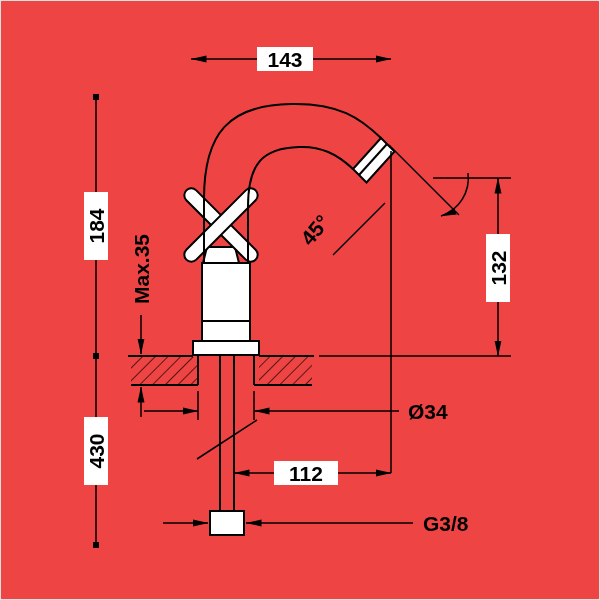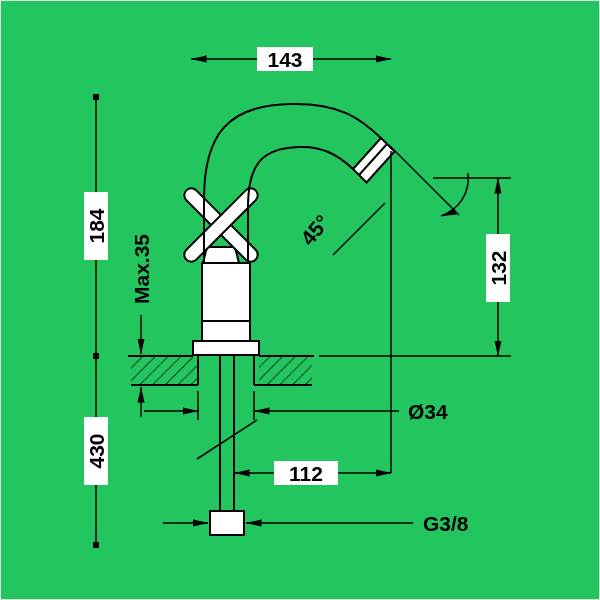--- a/index.html
+++ b/index.html
@@ -1,19 +1,19 @@
 <!DOCTYPE html>
 <html><head>
 <meta charset="utf-8">
 <style>
   html,body{margin:0;padding:0;background:#fff;}
   .frame{
     width:598px;height:598px;
     border:1px solid #e0e0e0;
-    background:#22c55e;
+    background:#ef4444;
     position:relative;
     font-family:"Liberation Sans",sans-serif;
   }
   svg{display:block;}
   .outline{fill:#ffffff;stroke:#000000;stroke-width:2;}
   .thick{stroke:#000000;stroke-width:2;fill:none;}
   .dim{stroke:#000000;stroke-width:1.5;fill:none;}
   .bg{fill:#ffffff;stroke:none;}
   .dot{fill:#000000;stroke:none;}
   text{

